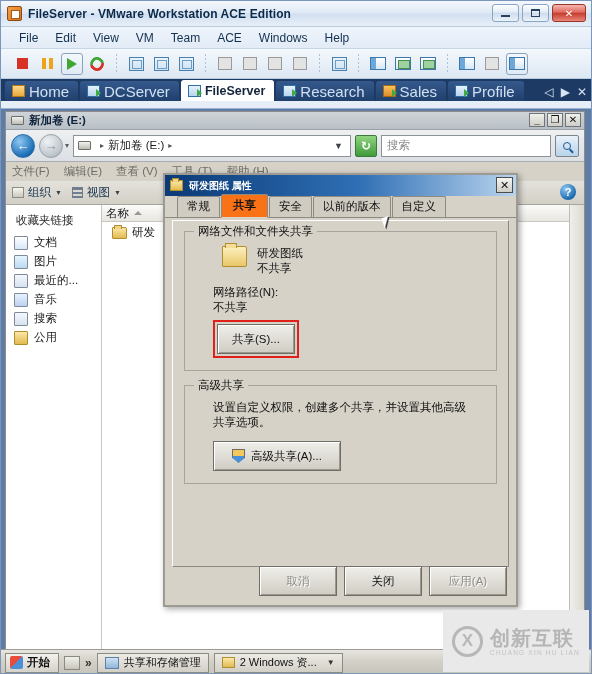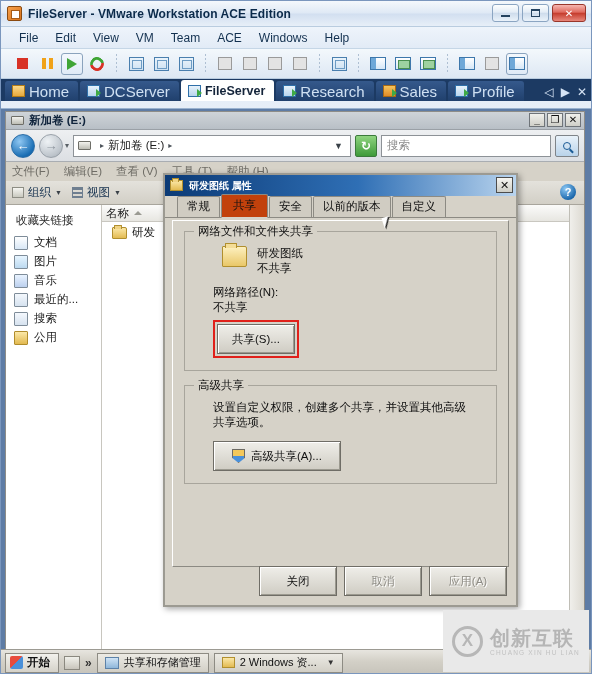--- a/index.html
+++ b/index.html
@@ -229,21 +229,21 @@
     background:#f0d384;border:1px solid #b18f2e;border-bottom:none;}
   .dlg-title-text{ color:#fff;font-weight:bold;font-size:10px;}
   .dlg-close{ position:absolute;right:3px;top:2px;width:17px;height:16px;
     border:1px solid #4c4c4c;background:linear-gradient(180deg,#f5f5f1,#cecec6);
     font-size:11px;font-weight:bold;color:#111;line-height:14px;text-align:center;}
 
   .dlg-tabs{ height:22px;display:flex;align-items:flex-end;padding-left:12px;gap:1px;
     border-bottom:1px solid #8c8a83; background:#d6d2c8;}
   .dtab{ padding:2px 9px 3px 9px;font-size:11.5px;color:#111;
     background:#d0ccc2;border:1px solid #8c8a83;border-bottom:none;border-radius:2px 2px 0 0;}
-  .dtab.active{ background:#c2410c;font-weight:normal;padding:3px 11px 4px 11px;margin-bottom:-1px;
+  .dtab.active{ background:#f97316;font-weight:bold;padding:3px 11px 4px 11px;margin-bottom:-1px;
     border-bottom:1px solid #d6d2c8; position:relative; z-index:2;}
 
   .dlg-pane{ position:absolute;left:7px;top:45px;right:7px;bottom:38px;
     background:#d6d2c8;border:1px solid #8c8a83;border-top-color:#fff;border-left-color:#fff;
     padding:10px 11px;}
 
   .grp{ border:1px solid #a8a59c; position:relative; margin-bottom:14px; padding:14px 28px 12px; }
   .grp-lbl{ position:absolute;left:9px;top:-8px;background:#d6d2c8;padding:0 4px;font-size:11.5px;color:#111;}
   .share-row{ display:flex;align-items:flex-start;gap:10px;margin-bottom:9px;}
   .big-folder{ width:25px;height:21px;background:linear-gradient(180deg,#fdf0bf,#e9c768);
@@ -494,26 +494,26 @@
           <div class="side-head">收藏夹链接</div>
           <div class="side-item">
             <span class="si-ico doc"></span>
             <span>文档</span>
           </div>
           <div class="side-item">
             <span class="si-ico pic"></span>
             <span>图片</span>
           </div>
           <div class="side-item">
+            <span class="si-ico rec"></span>
+            <span>最近的...</span>
+          </div>
+          <div class="side-item">
             <span class="si-ico mus"></span>
             <span>音乐</span>
-          </div>
-          <div class="side-item">
-            <span class="si-ico rec"></span>
-            <span>最近的...</span>
           </div>
           <div class="side-item">
             <span class="si-ico srch"></span>
             <span>搜索</span>
           </div>
           <div class="side-item">
             <span class="si-ico pub"></span>
             <span>公用</span>
           </div>
           <div class="side-spacer"></div>
@@ -579,22 +579,22 @@
           <div class="adv-desc">设置自定义权限，创建多个共享，并设置其他高级共享选项。</div>
           <div class="btn wide">
             <span class="shield"></span>
             <span>高级共享(A)...</span>
           </div>
         </div>
 
       </div>
 
       <div class="dlg-buttons">
+        <div class="btn disabled">取消</div>
         <div class="btn">关闭</div>
-        <div class="btn disabled">取消</div>
         <div class="btn disabled">应用(A)</div>
       </div>
     </div>
 
     <div class="taskbar">
       <div class="start-btn">
         <span class="start-flag"></span>
         <span>开始</span>
       </div>
       <span class="ql-ico"></span>

